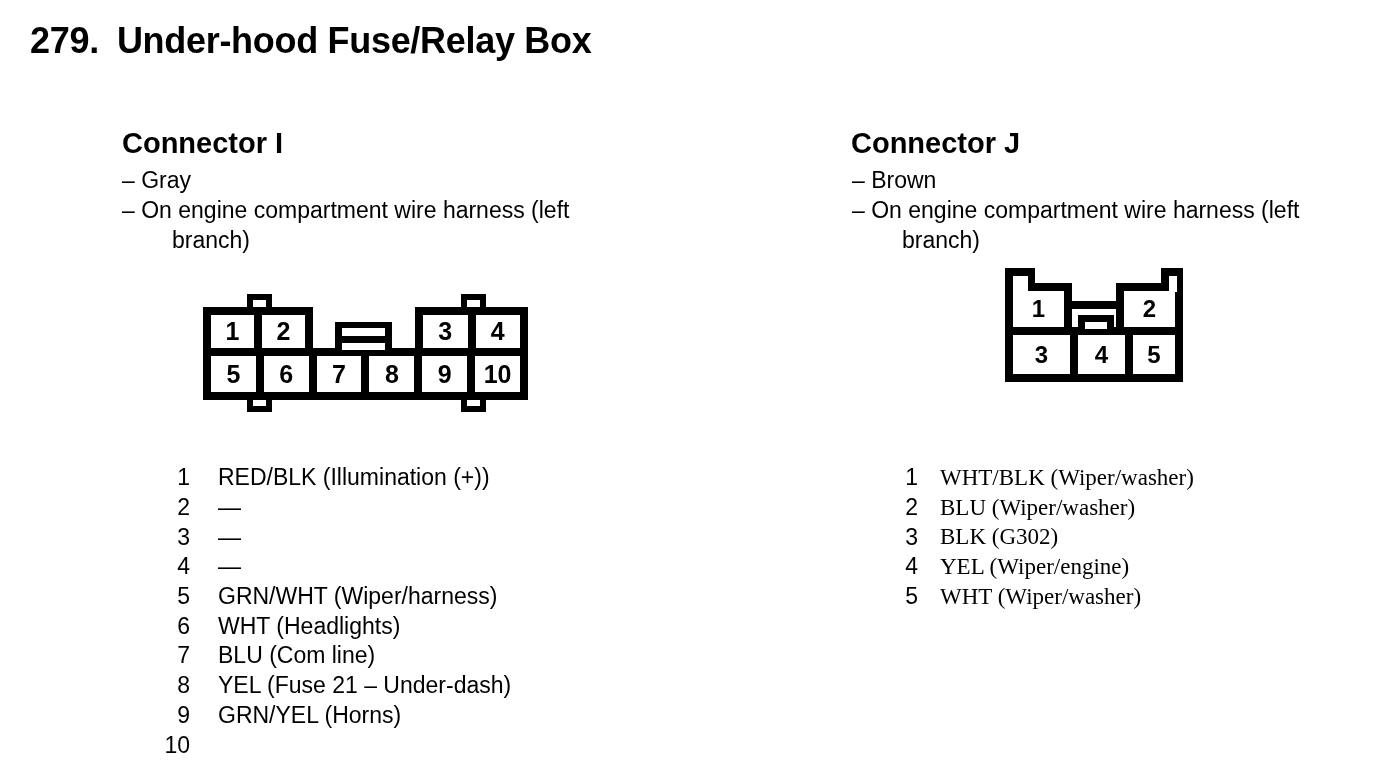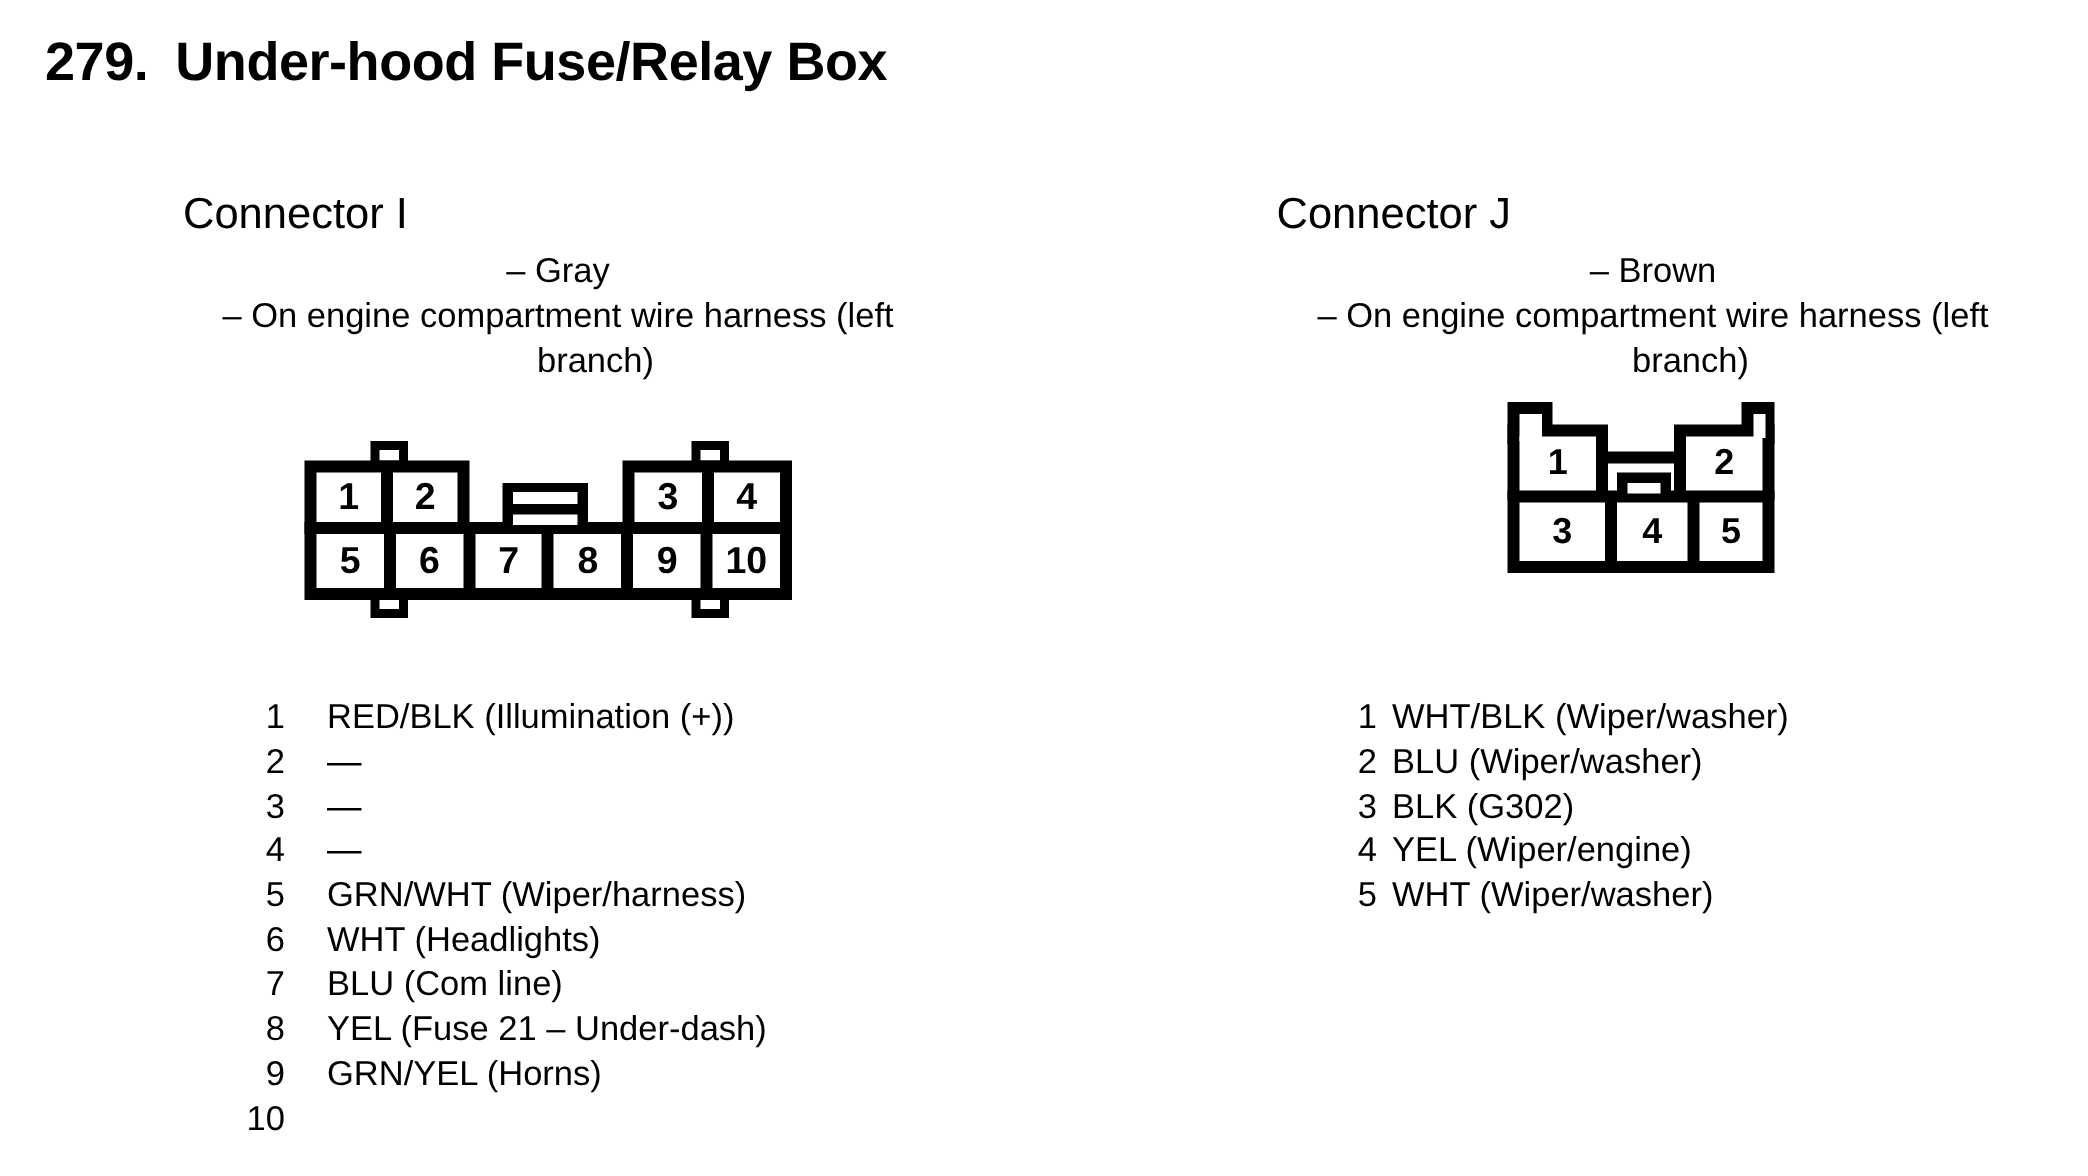--- a/index.html
+++ b/index.html
@@ -9,23 +9,23 @@
     font-family:"Liberation Sans", sans-serif;
     overflow:hidden;
   }
   .abs { position:absolute; }
 
   
   .page-title { left:30px; top:18px; font-size:36px; font-weight:bold; line-height:46px; letter-spacing:-0.3px; white-space:nowrap; }
   .page-title .num { margin-right:18px; }
 
   
-  .sec-head { font-size:29px; font-weight:normal; line-height:34px; white-space:nowrap; }
+  .sec-head { font-size:29px; font-weight:bold; line-height:34px; white-space:nowrap; }
   .notes { width:500px; font-size:23px; line-height:30px; }
-  .note { padding-left:50px; text-indent:-50px;text-align:center; }
+  .note { padding-left:50px; text-indent:-50px; }
 
   
   .conn-i { left:200px; top:294px; width:331px; height:120px; }
   .tab { position:absolute; width:25px; height:19px; background:#fff; border:6px solid #000; box-sizing:border-box; }
   .block { position:absolute; background:#000; display:flex; gap:8px; padding:8px; box-sizing:border-box; }
   .cell { background:#fff; flex:1; display:flex; align-items:center; justify-content:center; font-weight:bold; font-size:25px; }
   .latch { position:absolute; left:135px; top:28px; width:57px; height:34px; background:#000; box-sizing:border-box;
            display:flex; flex-direction:column; gap:7px; padding:6px 7px; }
   .latch .slot { background:#fff; flex:1; }
 
@@ -33,21 +33,21 @@
   .conn-j { left:1002px; top:266px; width:184px; height:118px; }
   .jb { position:absolute; background:#000; }
   .jw { position:absolute; background:#fff; }
   .cellj { display:flex; align-items:center; justify-content:center; font-weight:bold; font-size:24px; }
 
   
   .pin-list { font-size:23px; }
   .pin-row { display:flex; height:29.7px; align-items:center; }
   .pin-num { width:38px; text-align:right; flex:none; }
   .pin-desc { margin-left:28px; white-space:nowrap; }
-  .pin-list.j .pin-desc { margin-left:10px; }
+  .pin-list.j .pin-desc { margin-left:22px;font-family:Liberation Serif, serif; }
 </style>
 </head>
 <body>
 
 <div class="abs page-title">
   <span class="num">279.</span><span>Under-hood Fuse/Relay Box</span>
 </div>
 
 <div class="abs sec-head" style="left:122px; top:126px;">Connector I</div>
 <div class="abs notes" style="left:122px; top:165px;">

